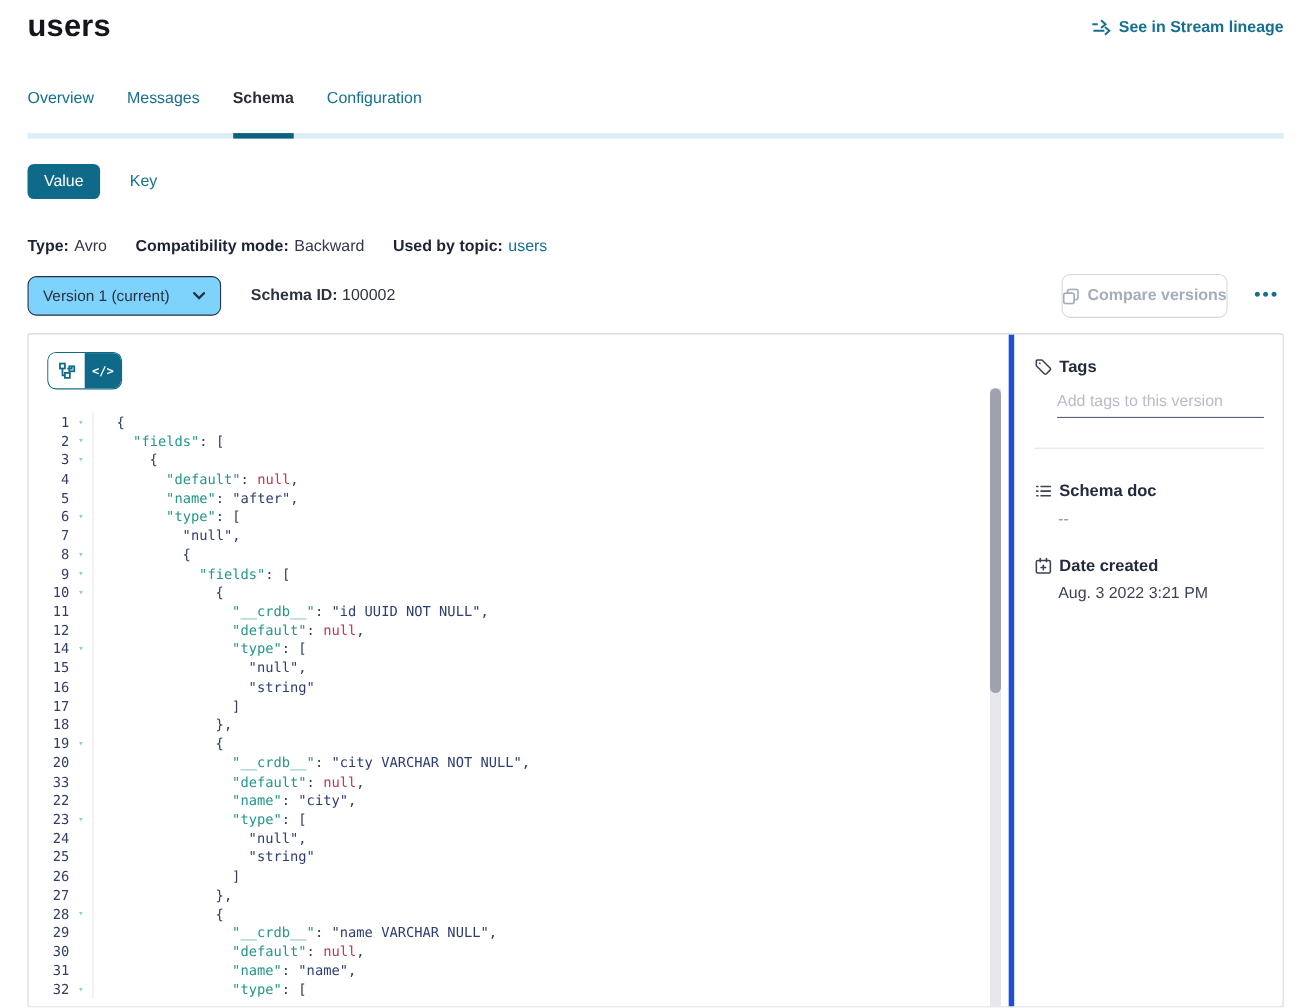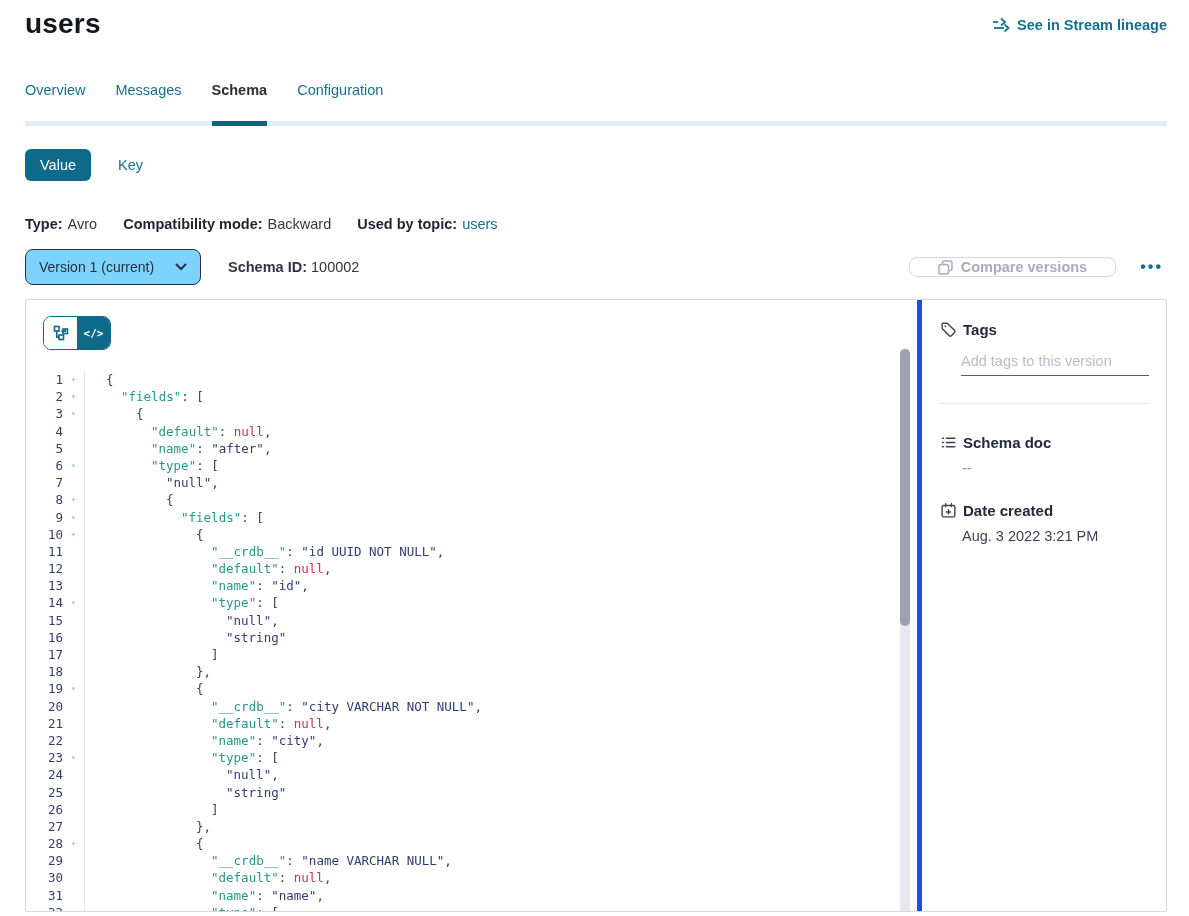--- a/index.html
+++ b/index.html
@@ -31,22 +31,22 @@
   .meta-row b { color:#1d2334; font-weight:700; margin-right:5px; }
   .topic-link { color:#15708f; text-decoration:none; cursor:pointer; }
 
   
   .version-row { margin-top:17px; display:flex; align-items:center; }
   .select { width:176px; height:36px; border:1.5px solid #283046; border-radius:8px;
     display:flex; align-items:center; justify-content:space-between; padding:0 13px;
     font-size:14px; color:#2a3040; cursor:pointer; background:#7dd3fc; }
   .schema-id { margin-left:27px; font-size:14.5px; }
   .actions { margin-left:auto; display:flex; align-items:center; gap:20px; }
-  .btn { height:20px; border-radius:8px; font-size:14.5px; font-weight:600; font-family:inherit;
-    display:flex; align-items:center; gap:8px; padding:0 28px; background:#fff; }
+  .btn { height:40px; border-radius:8px; font-size:14.5px; font-weight:600; font-family:inherit;
+    display:flex; align-items:center; gap:8px; padding:0 0; background:#fff; }
   .btn-compare { border:1px solid #d6d8df; color:#a7acba; cursor:default; }
   .btn-evolve { border:1px solid #0e6a88; color:#0e6a88; cursor:pointer; }
   .btn-more { border:none; background:none; color:#15708f; font-size:16px; font-weight:700;
     letter-spacing:2px; cursor:pointer; padding:0 4px; }
 
   
   .panel { margin-top:14px; height:613px; border:1px solid #d6d8e0; border-radius:2px;
     display:flex; background:#fff; overflow:hidden; }
   .code-pane { flex:1; min-width:0; position:relative; }
   .view-toggle { margin:16px 0 0 17px; display:inline-flex; border:1px solid #0e6a88;
@@ -216,25 +216,20 @@
             <span class="ln">11</span>
             <span class="fold"></span>
             <span class="codecell" style="padding-left: 126px;"><span class="tok-k">"__crdb__"</span><span class="tok-p">: </span><span class="tok-v">"id UUID NOT NULL"</span><span class="tok-p">,</span></span>
           </div>
           <div class="line">
             <span class="ln">12</span>
             <span class="fold"></span>
             <span class="codecell" style="padding-left: 126px;"><span class="tok-k">"default"</span><span class="tok-p">: </span><span class="tok-x">null</span><span class="tok-p">,</span></span>
           </div>
           <div class="line">
-            <span class="ln">13</span>
-            <span class="fold"></span>
-            <span class="codecell" style="padding-left: 126px;"><span class="tok-k">"name"</span><span class="tok-p">: </span><span class="tok-v">"id"</span><span class="tok-p">,</span></span>
-          </div>
-          <div class="line">
             <span class="ln">14</span>
             <span class="fold">▾</span>
             <span class="codecell" style="padding-left: 126px;"><span class="tok-k">"type"</span><span class="tok-p">: [</span></span>
           </div>
           <div class="line">
             <span class="ln">15</span>
             <span class="fold"></span>
             <span class="codecell" style="padding-left: 141px;"><span class="tok-v">"null"</span><span class="tok-p">,</span></span>
           </div>
           <div class="line">
@@ -256,21 +251,21 @@
             <span class="ln">19</span>
             <span class="fold">▾</span>
             <span class="codecell" style="padding-left: 111px;"><span class="tok-p">{</span></span>
           </div>
           <div class="line">
             <span class="ln">20</span>
             <span class="fold"></span>
             <span class="codecell" style="padding-left: 126px;"><span class="tok-k">"__crdb__"</span><span class="tok-p">: </span><span class="tok-v">"city VARCHAR NOT NULL"</span><span class="tok-p">,</span></span>
           </div>
           <div class="line">
-            <span class="ln">21</span>
+            <span class="ln">33</span>
             <span class="fold"></span>
             <span class="codecell" style="padding-left: 126px;"><span class="tok-k">"default"</span><span class="tok-p">: </span><span class="tok-x">null</span><span class="tok-p">,</span></span>
           </div>
           <div class="line">
             <span class="ln">22</span>
             <span class="fold"></span>
             <span class="codecell" style="padding-left: 126px;"><span class="tok-k">"name"</span><span class="tok-p">: </span><span class="tok-v">"city"</span><span class="tok-p">,</span></span>
           </div>
           <div class="line">
             <span class="ln">23</span>

